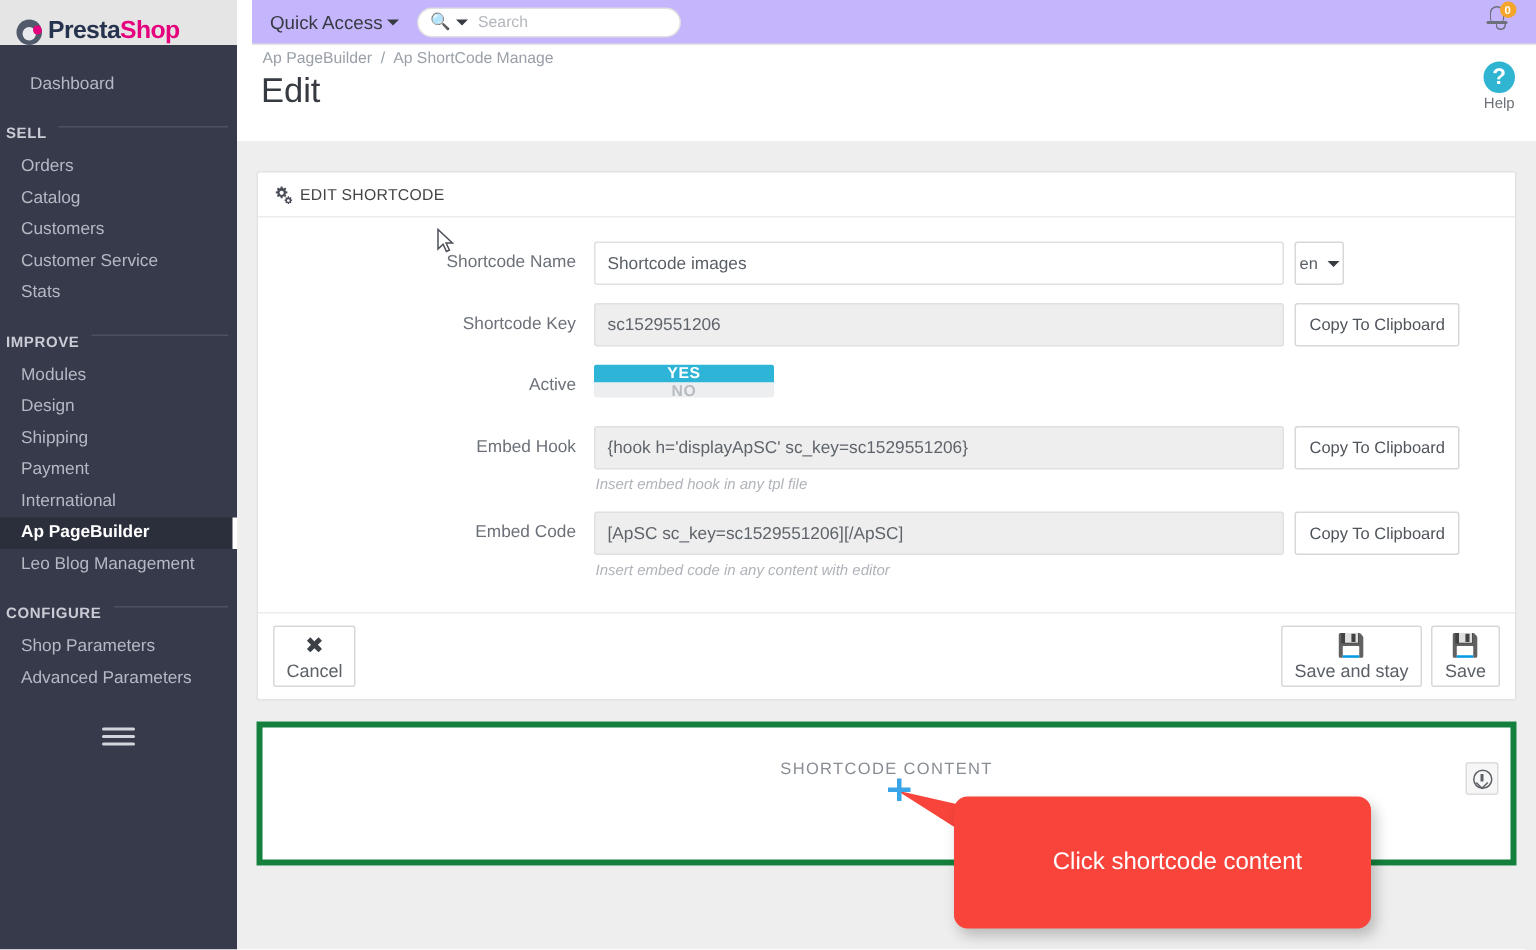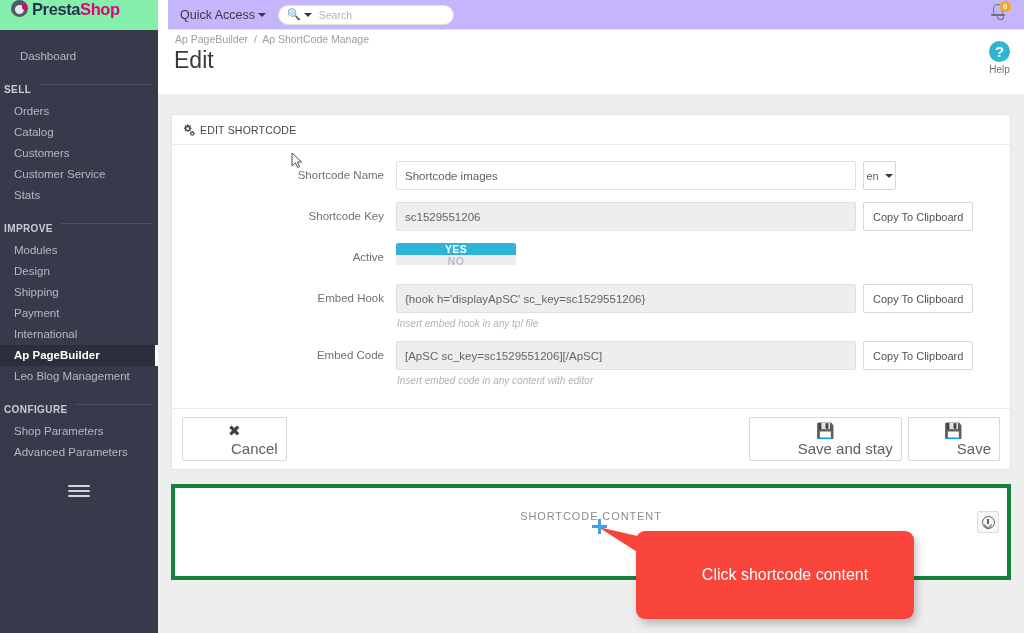--- a/index.html
+++ b/index.html
@@ -14,22 +14,22 @@
   
   .sidebar {
     position: absolute; left: 0; top: 0;
     width: 158px; height: 633px;
     background: #363a4a;
     color: #b9bdc7;
     font-size: 11.5px;
     overflow: hidden;
   }
   .brand {
-    height: 30px; background: #86efac;
-    display: flex; align-items: flex-start; padding-left: 11px;
+    height: 30px; background: #e5e5e5;
+    display: flex; align-items: flex-end; padding-left: 11px;
   }
   .brand-logo-mark {
     width: 17px; height: 17px; border-radius: 50%;
     background: #515a6b; position: relative; margin-right: 4px;
     flex: 0 0 auto; overflow: hidden;
   }
   .brand-logo-mark::after {
     content: ""; position: absolute; left: 4px; top: 5px;
     width: 9px; height: 9px; border-radius: 50%;
     background: #e8e9ec;
@@ -227,21 +227,21 @@
 
   .panel-foot {
     border-top: 1px solid #ececec; padding: 8px 10px;
     display: flex; align-items: center; min-height: 56px;
   }
   .foot-btn {
     border: 1px solid #d8d8d8; border-radius: 2px; background: #fff;
     min-width: 46px; padding: 4px 8px 3px 8px; text-align: center; cursor: pointer;
   }
   .foot-btn .ic { font-size: 15px; color: #3c4148; line-height: 17px; display: block; }
-  .foot-btn .tx { font-size: 15px; color: #5b6067; display: block; margin-top: 1px; margin-left: 40px; }
+  .foot-btn .tx { font-size: 12px; color: #5b6067; display: block; margin-top: 1px; }
   .foot-right { margin-left: auto; display: flex; gap: 6px; }
 
   
   .sc-panel {
     margin-top: 14px; height: 96px; background: #ffffff;
     border: 4px solid #15803d; position: relative;
   }
   .sc-title {
     text-align: center; font-size: 11px; color: #888d93;
     letter-spacing: 0.9px; padding-top: 22px;

